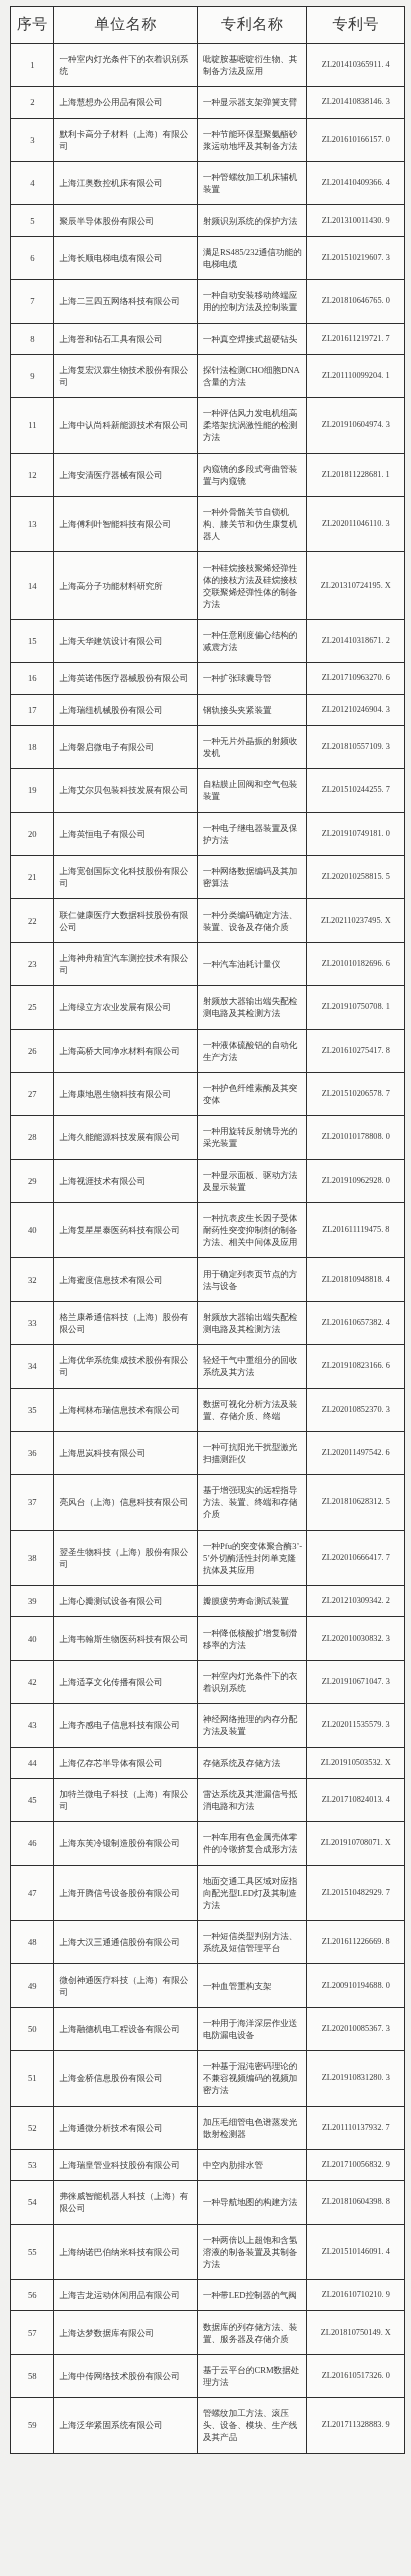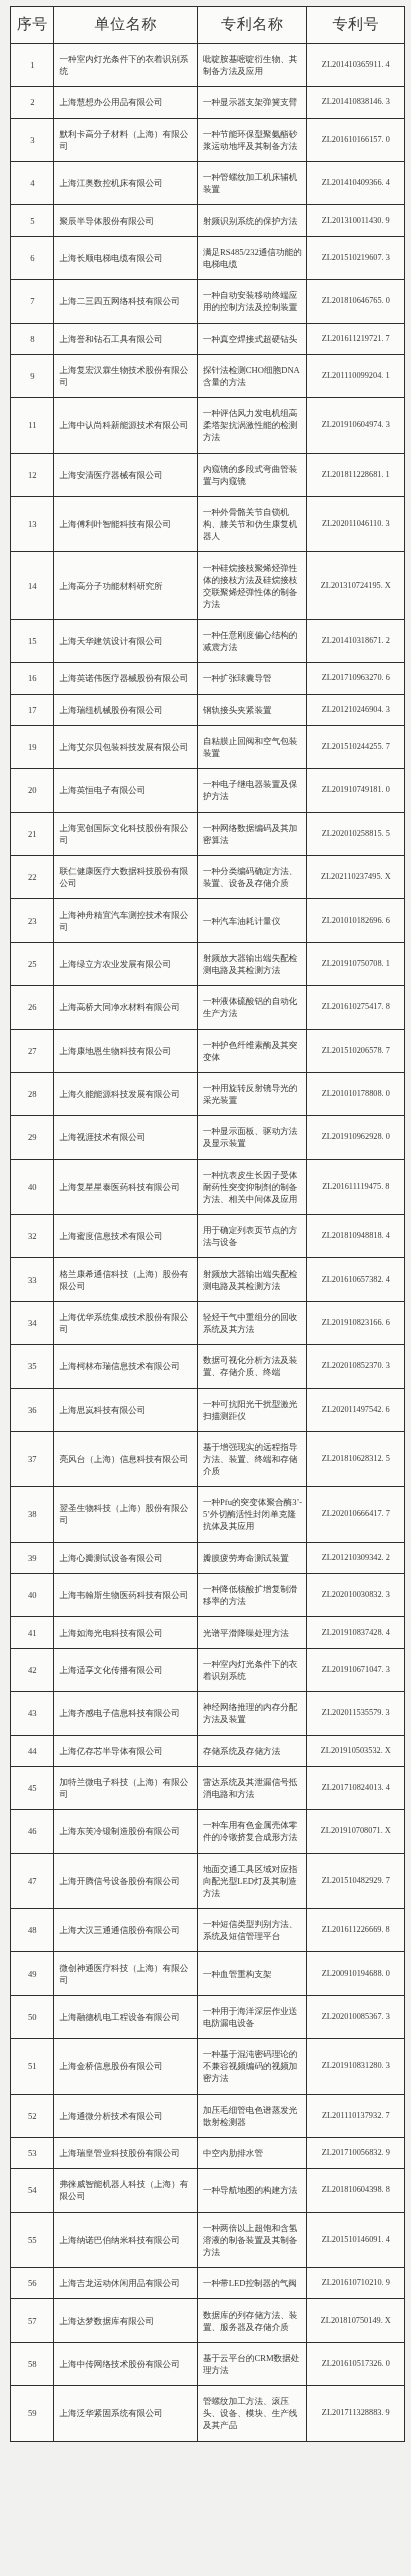--- a/index.html
+++ b/index.html
@@ -155,20 +155,26 @@
           <td class="col-patent">一种扩张球囊导管</td>
           <td class="col-number">ZL201710963270. 6</td>
         </tr>
         <tr>
           <td class="col-num">17</td>
           <td class="col-company">上海瑞纽机械股份有限公司</td>
           <td class="col-patent">钢轨接头夹紧装置</td>
           <td class="col-number">ZL201210246904. 3</td>
         </tr>
         <tr>
+          <td class="col-num">18</td>
+          <td class="col-company">上海磐启微电子有限公司</td>
+          <td class="col-patent">一种无片外晶振的射频收发机</td>
+          <td class="col-number">ZL201810557109. 3</td>
+        </tr>
+        <tr>
           <td class="col-num">19</td>
           <td class="col-company">上海艾尔贝包装科技发展有限公司</td>
           <td class="col-patent">自粘膜止回阀和空气包装装置</td>
           <td class="col-number">ZL201510244255. 7</td>
         </tr>
         <tr>
           <td class="col-num">20</td>
           <td class="col-company">上海英恒电子有限公司</td>
           <td class="col-patent">一种电子继电器装置及保护方法</td>
           <td class="col-number">ZL201910749181. 0</td>
@@ -273,26 +279,20 @@
           <td class="col-num">39</td>
           <td class="col-company">上海心瓣测试设备有限公司</td>
           <td class="col-patent">瓣膜疲劳寿命测试装置</td>
           <td class="col-number">ZL201210309342. 2</td>
         </tr>
         <tr>
           <td class="col-num">40</td>
           <td class="col-company">上海韦翰斯生物医药科技有限公司</td>
           <td class="col-patent">一种降低核酸扩增复制滑移率的方法</td>
           <td class="col-number">ZL202010030832. 3</td>
-        </tr>
-        <tr>
-          <td class="col-num">41</td>
-          <td class="col-company">上海如海光电科技有限公司</td>
-          <td class="col-patent">光谱平滑降噪处理方法</td>
-          <td class="col-number">ZL201910837428. 4</td>
         </tr>
         <tr>
           <td class="col-num">42</td>
           <td class="col-company">上海适享文化传播有限公司</td>
           <td class="col-patent">一种室内灯光条件下的衣着识别系统</td>
           <td class="col-number">ZL201910671047. 3</td>
         </tr>
         <tr>
           <td class="col-num">43</td>
           <td class="col-company">上海齐感电子信息科技有限公司</td>

